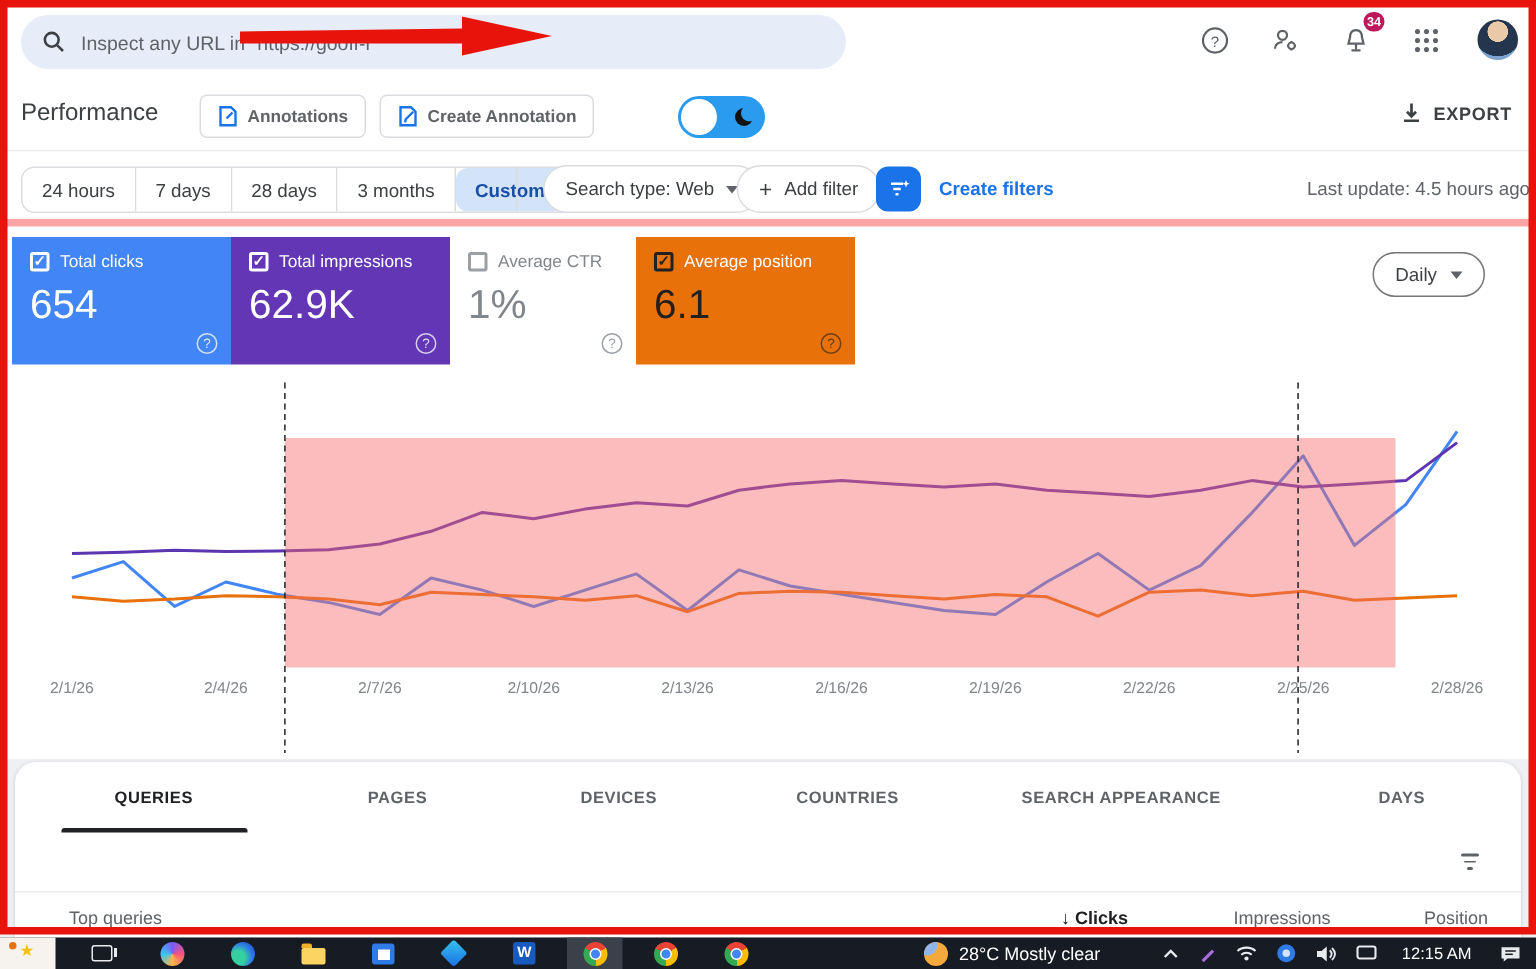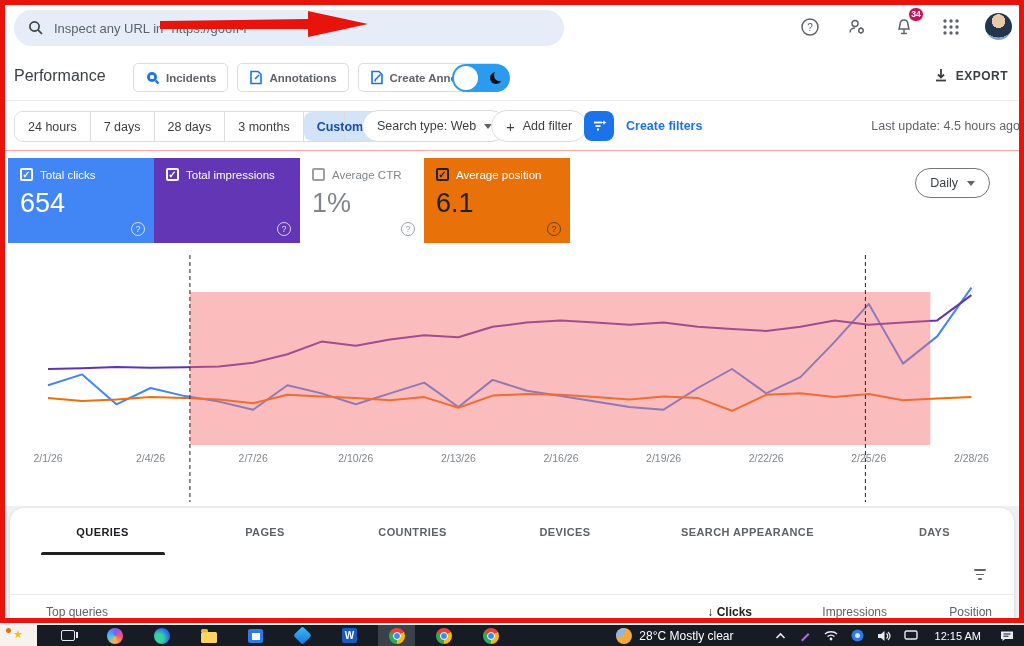--- a/index.html
+++ b/index.html
@@ -20,21 +20,21 @@
   .page-title { position:absolute; left:14px; top:11px; font-size:16px; color:#3c4043; }
   .hdr-buttons { position:absolute; left:133px; top:7px; display:flex; gap:9px; }
   .pillbtn { display:flex; align-items:center; gap:6px; height:29px; padding:0 11px; border:1px solid #dadce0; border-radius:5px; background:#fff; font-size:11.5px; font-weight:bold; color:#5f6368; cursor:pointer; }
   .toggle { position:absolute; left:452px; top:8px; width:58px; height:28px; border-radius:14px; background:#2a9bef; cursor:pointer; }
   .toggle .knob { position:absolute; left:2px; top:2px; width:24px; height:24px; background:#fff; border-radius:50%; }
   .toggle .moon { position:absolute; right:8px; top:8px; width:12px; height:12px; border-radius:50%; background:#111; }
   .toggle .moon::after { content:""; position:absolute; left:4px; top:-2px; width:11px; height:11px; border-radius:50%; background:#2a9bef; }
   .export { position:absolute; right:16px; top:12px; display:flex; align-items:center; gap:8px; font-size:12px; font-weight:bold; letter-spacing:.5px; color:#3c4043; cursor:pointer; }
 
   
-  .filterbar { position:absolute; left:0; top:101px; width:1024px; height:50px; border-bottom:1px solid #fca5a5; background:#fff; }
+  .filterbar { position:absolute; left:0; top:101px; width:1024px; height:50px; border-bottom:5px solid #fca5a5; background:#fff; }
   .seggroup { position:absolute; left:14px; top:10px; display:flex; border:1px solid #dadce0; border-radius:9px; overflow:hidden; height:31px; }
   .seg { display:flex; align-items:center; gap:6px; padding:0 13px; font-size:12.5px; color:#3c4043; border-right:1px solid #dadce0; background:#fff; cursor:pointer; }
   .seg:last-child { border-right:none; }
   .seg.sel { background:#d4e4f8; border-radius:8px; font-weight:bold; color:#174ea6; }
   .vdivider { position:absolute; left:344px; top:10px; width:1px; height:30px; background:#dadce0; }
   .roundpill { position:absolute; display:flex; align-items:center; gap:8px; height:32px; padding:0 14px; border:1px solid #dadce0; border-radius:16px; font-size:12.5px; color:#3c4043; background:#fff; cursor:pointer; }
   .caret { width:0; height:0; border-left:4px solid transparent; border-right:4px solid transparent; border-top:5px solid #5f6368; }
   .filter-sq { position:absolute; left:584px; top:10px; width:30px; height:30px; border-radius:8px; background:#1a73e8; display:flex; align-items:center; justify-content:center; cursor:pointer; }
   .reset { position:absolute; left:626px; top:18px; font-size:12.5px; font-weight:bold; color:#1a73e8; cursor:pointer; }
   .lastupdate { position:absolute; right:4px; top:18px; font-size:12.5px; color:#5f6368; }
@@ -160,30 +160,20 @@
     </div>
     <div class="avatar"></div>
   </div>
 </div>
 
 <div class="perfbar">
   <div class="page-title">Performance</div>
   <div class="hdr-buttons">
     <div class="pillbtn">
       <span>
-          <svg width="15" height="15" viewBox="0 0 15 15">
-            <circle cx="7" cy="7" r="5" fill="#1a73e8"></circle>
-            <circle cx="7" cy="7" r="2.2" fill="#fff"></circle>
-            <line x1="10.5" y1="10.5" x2="13.5" y2="13.5" stroke="#1a73e8" stroke-width="2.4"></line>
-          </svg>
-        </span>
-      <span>Incidents</span>
-    </div>
-    <div class="pillbtn">
-      <span>
           <svg width="14" height="15" viewBox="0 0 14 15">
             <path d="M2 1.5 H9 L12 4.5 V13.5 H2 Z" fill="none" stroke="#1a73e8" stroke-width="1.6"></path>
             <line x1="6" y1="9" x2="10" y2="5" stroke="#1a73e8" stroke-width="1.6"></line>
           </svg>
         </span>
       <span>Annotations</span>
     </div>
     <div class="pillbtn">
       <span>
           <svg width="14" height="15" viewBox="0 0 14 15">
@@ -251,20 +241,21 @@
       <span class="mc-label" style="color: rgb(255, 255, 255);">Total clicks</span>
     </div>
     <div class="mc-value" style="color: rgb(255, 255, 255);">654</div>
     <span class="mc-help">?</span>
   </div>
   <div class="mcard" style="background: rgb(98, 54, 181);">
     <div class="mc-top">
       <span class="cb">✓</span>
       <span class="mc-label" style="color: rgb(255, 255, 255);">Total impressions</span>
     </div>
+    <div class="mc-value" style="color: rgb(255, 255, 255);">62.9K</div>
     <span class="mc-help">?</span>
   </div>
   <div class="mcard" style="width: 124px; background: rgb(255, 255, 255);">
     <div class="mc-top">
       <span class="cb empty">✓</span>
       <span class="mc-label" style="color: rgb(128, 134, 139);">Average CTR</span>
     </div>
     <div class="mc-value" style="color: rgb(128, 134, 139);">1%</div>
     <span class="mc-help gray">?</span>
   </div>
@@ -301,22 +292,22 @@
       <text x="868.8" y="212" text-anchor="middle" fill="#80868b" font-size="10.5" font-family="Liberation Sans, sans-serif">2/25/26</text>
       <text x="971.4" y="212" text-anchor="middle" fill="#80868b" font-size="10.5" font-family="Liberation Sans, sans-serif">2/28/26</text>
     </svg>
 </div>
 
 <div class="lowerbg"></div>
 <div class="tabscard">
   <div class="tabsrow">
     <div class="tab active">QUERIES</div>
     <div class="tab">PAGES</div>
+    <div class="tab">DEVICES</div>
     <div class="tab">COUNTRIES</div>
-    <div class="tab">DEVICES</div>
     <div class="tab">SEARCH APPEARANCE</div>
     <div class="tab">DAYS</div>
   </div>
   <div class="toolrow">
     <div class="funnel">
       <i style="width:12px;"></i>
         <i style="width:8px;"></i>
         <i style="width:4px;"></i>
     </div>
   </div>

